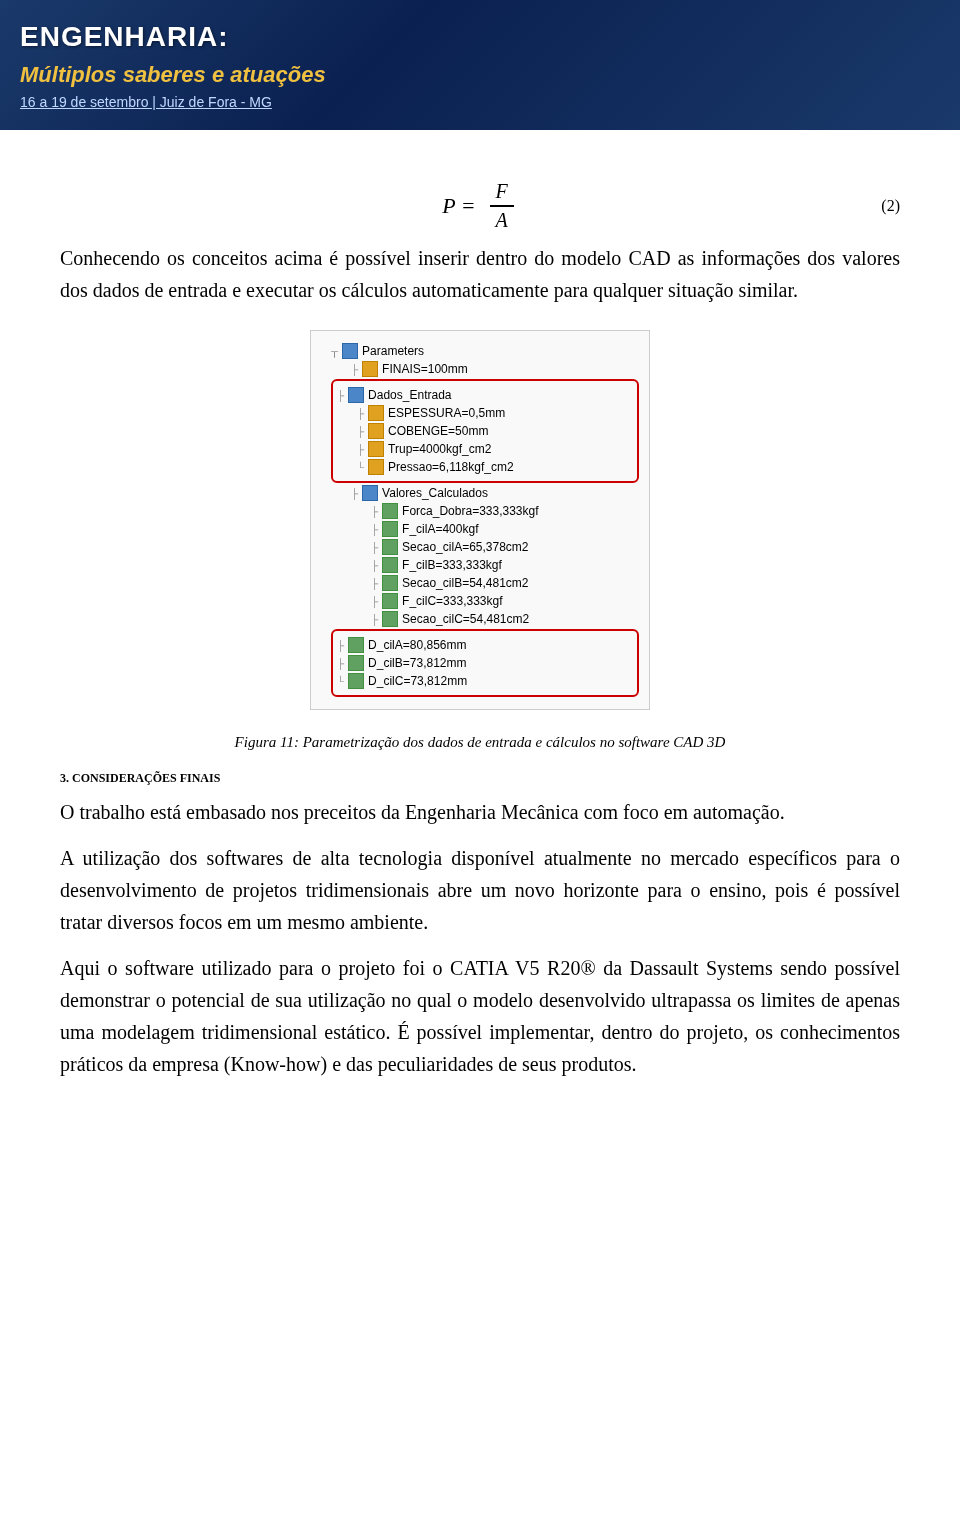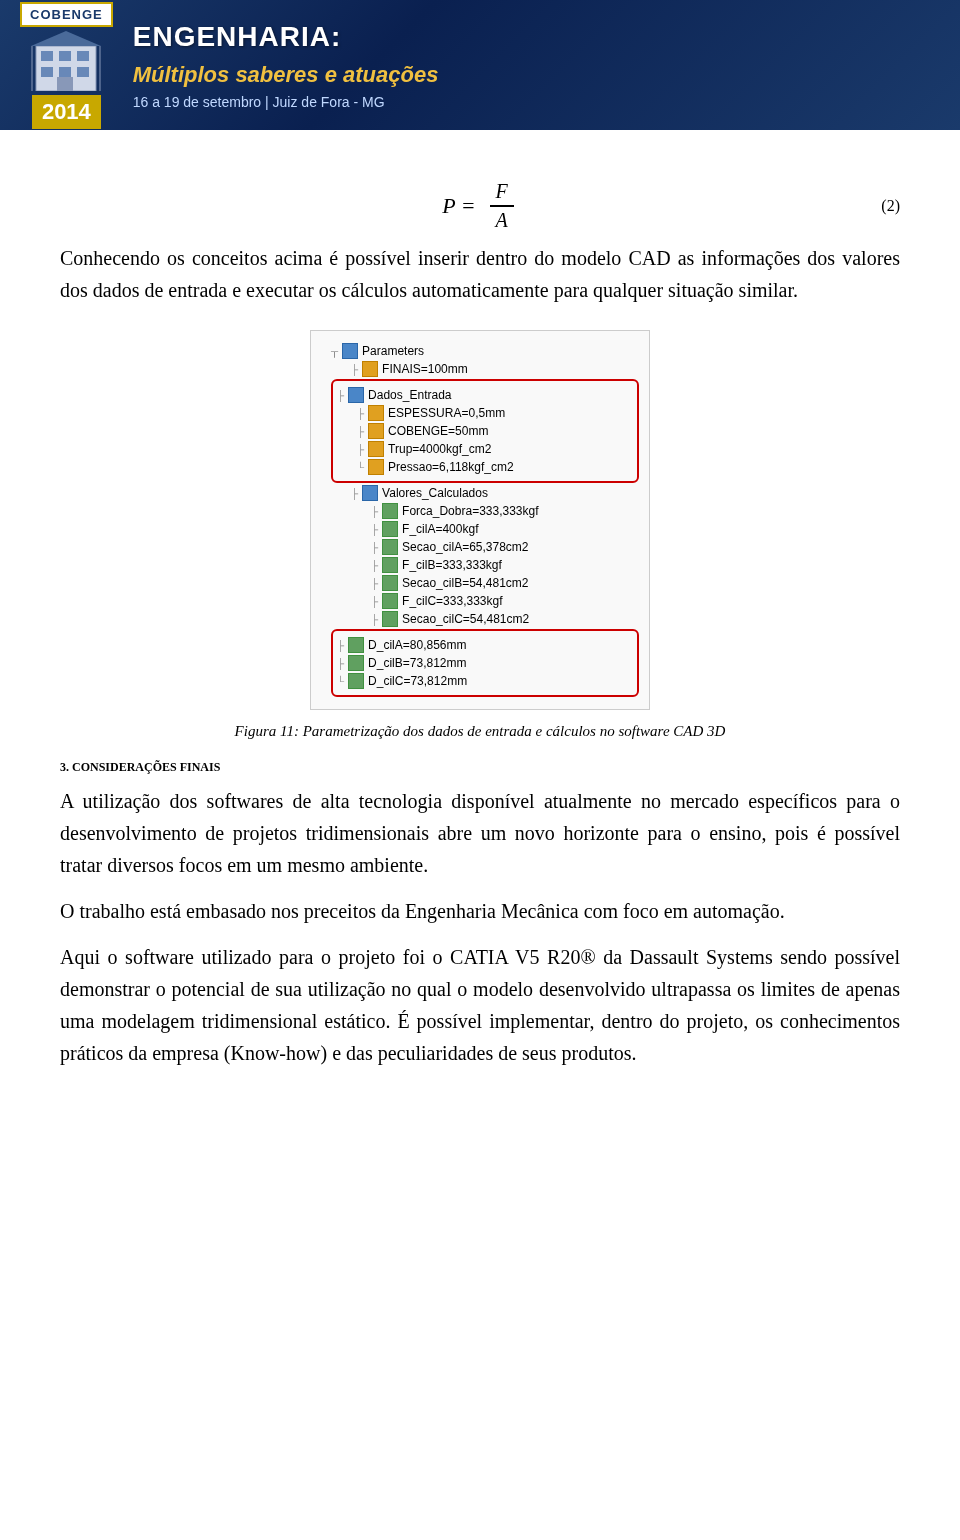--- a/index.html
+++ b/index.html
@@ -73,20 +73,21 @@
       color: #f0c040;
       font-family: Arial, sans-serif;
       margin-top: 9px;
       font-style: italic;
     }
     .header-subtitle {
       font-size: 14px;
       color: #c0d8ff;
       font-family: Arial, sans-serif;
       margin-top: 6px;
+      text-decoration: underline;
     }
 
     
     .content {
       padding: 30px 60px 30px 60px;
     }
 
     
     .formula-block {
       display: flex;
@@ -193,55 +194,37 @@
       margin: 2px 0;
     }
     .red-outline2 {
       border: 2px solid #cc0000;
       border-radius: 6px;
       padding: 4px;
       margin: 2px 0;
     }
     .figure-caption {
       font-size: 15px;
-      margin-top: 13px;
+      margin-top: 24px;
       text-align: center;
       font-style: italic;
     }
 
     
     .section-heading {
       font-size: 12px;
       font-weight: bold;
       margin: 20px 0 10px 0;
       text-align: left;
     }
   </style>
 </head>
 <body>
 
 <div class="header">
-  <div class="header-logo-area">
-    <div class="cobenge-box">COBENGE</div>
-
-    <svg class="logo-building" viewBox="0 0 70 60" xmlns="http://www.w3.org/2000/svg">
-      <rect x="5" y="15" width="60" height="45" fill="#d0d8e8" stroke="#8898b8" stroke-width="1"></rect>
-      <rect x="10" y="20" width="12" height="10" fill="#6888b8"></rect>
-      <rect x="28" y="20" width="12" height="10" fill="#6888b8"></rect>
-      <rect x="46" y="20" width="12" height="10" fill="#6888b8"></rect>
-      <rect x="10" y="36" width="12" height="10" fill="#6888b8"></rect>
-      <rect x="28" y="36" width="12" height="10" fill="#6888b8"></rect>
-      <rect x="46" y="36" width="12" height="10" fill="#6888b8"></rect>
-      <rect x="26" y="46" width="16" height="14" fill="#8898b8"></rect>
-      <polygon points="35,0 0,15 70,15" fill="#4a6a9a"></polygon>
-      <line x1="1" y1="15" x2="1" y2="60" stroke="#8898b8" stroke-width="1"></line>
-      <line x1="69" y1="15" x2="69" y2="60" stroke="#8898b8" stroke-width="1"></line>
-    </svg>
-    <div class="year-box">2014</div>
-  </div>
   <div class="header-text-area">
     <div class="header-title1">ENGENHARIA:</div>
     <div class="header-title2">Múltiplos saberes e atuações</div>
     <div class="header-subtitle">16 a 19 de setembro | Juiz de Fora - MG</div>
   </div>
 </div>
 
 <div class="content">
 
   <div class="formula-block">
@@ -361,21 +344,21 @@
         </div>
 
       </div>
     </div>
     <p class="figure-caption">Figura 11: Parametrização dos dados de entrada e cálculos no software CAD 3D</p>
   </div>
 
 
   <div class="section-heading">3.   CONSIDERAÇÕES FINAIS</div>
 
-  <p class="body-text">A utilização dos softwares de alta tecnologia disponível atualmente no mercado específicos para o desenvolvimento de projetos tridimensionais abre um novo horizonte para o ensino, pois é possível tratar diversos focos em um mesmo ambiente.</p>
-
   <p class="body-text">
     <span>O trabalho está embasado nos preceitos da Engenharia Mecânica com foco em automação.</span>
   </p>
 
+  <p class="body-text">A utilização dos softwares de alta tecnologia disponível atualmente no mercado específicos para o desenvolvimento de projetos tridimensionais abre um novo horizonte para o ensino, pois é possível tratar diversos focos em um mesmo ambiente.</p>
+
   <p class="body-text">Aqui o software utilizado para o projeto foi o CATIA V5 R20® da Dassault Systems sendo possível demonstrar o potencial de sua utilização no qual o modelo desenvolvido ultrapassa os limites de apenas uma modelagem tridimensional estático. É possível implementar, dentro do projeto, os conhecimentos práticos da empresa (Know-how) e das peculiaridades de seus produtos.</p>
 
 </div>
 
 </body></html>

